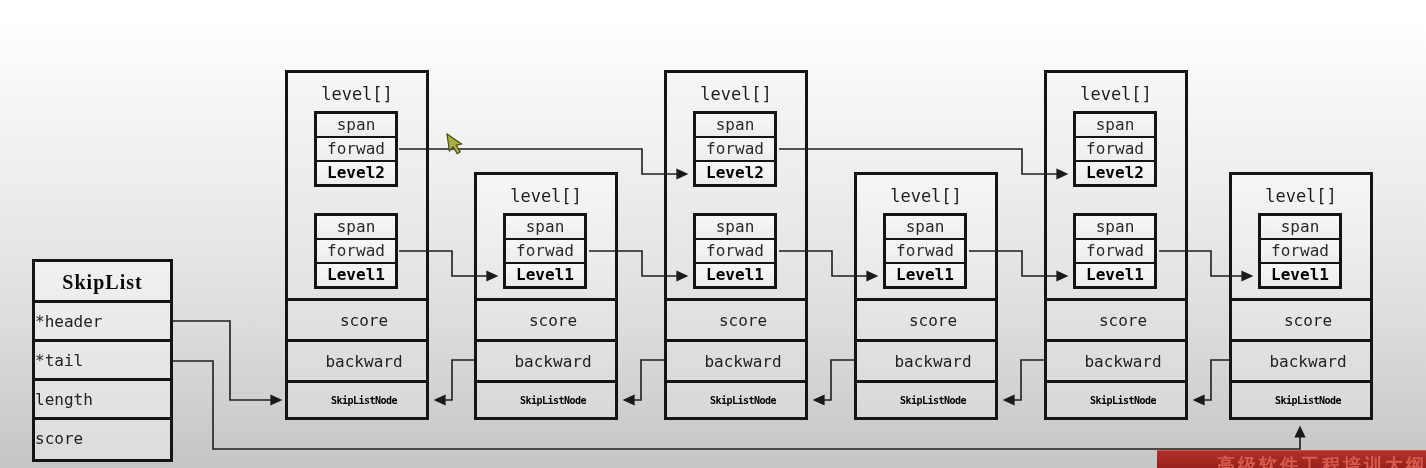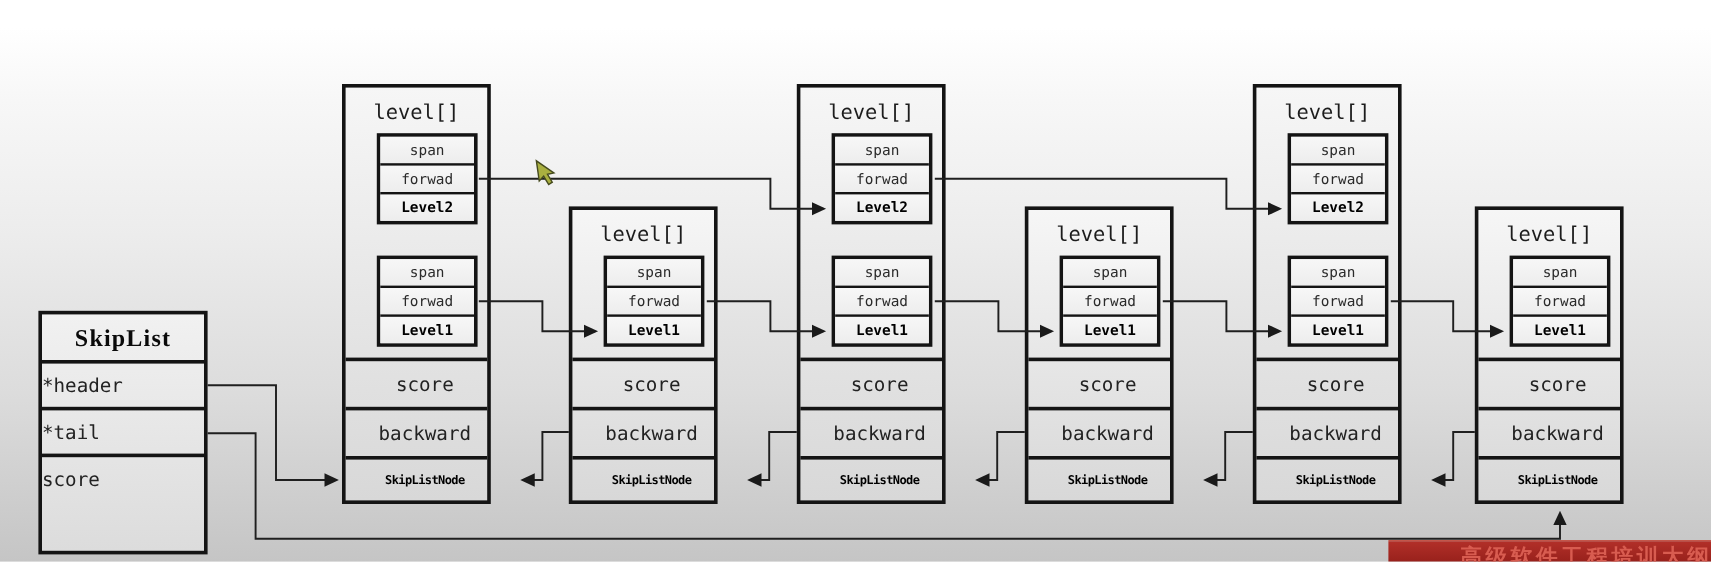--- a/index.html
+++ b/index.html
@@ -17,37 +17,37 @@
   .slbox .sl-title{
     height:38px;line-height:40px;text-align:center;font-weight:bold;
     font-size:20px;color:#0a0a0a;letter-spacing:1px;font-family:Liberation Serif, serif;
   }
   .slbox .sl-row{
     height:36px;line-height:38px;border-top:3px solid #141414;
     text-align:left;font-size:16px;color:#222;
   }
   
   .node{
-    position:absolute;width:124px;border:3px solid #141414;box-sizing:border-box;
+    position:absolute;width:144px;border:3px solid #141414;box-sizing:border-box;
     background:linear-gradient(180deg,#f6f6f6,#d8d8d8);
   }
   .node.tall{top:70px;height:350px;}
   .node.short{top:172px;height:248px;}
   .node-title{
     position:absolute;left:0;right:0;top:0;height:36px;line-height:42px;
     text-align:center;font-size:17px;color:#1c1c1c;
   }
   .levelbox{
     position:absolute;left:26px;width:84px;border:3px solid #141414;box-sizing:border-box;
     background:#f4f4f4;
   }
   .levelbox.pos-top{top:38px;}
   .levelbox.pos-mid{top:140px;}
   .lrow{
-    height:22px;line-height:22px;text-align:center;font-size:12px;color:#2a2a2a;
+    height:22px;line-height:22px;text-align:center;font-size:16px;color:#2a2a2a;
     background:linear-gradient(180deg,#f7f7f7,#ededed);
   }
   .lrow + .lrow{border-top:2px solid #141414;}
   .lrow.strong{font-weight:bold;color:#000;}
   .cell{
     position:absolute;left:0;right:0;border-top:3px solid #141414;
     text-align:center;font-size:16px;color:#222;box-sizing:border-box;padding-left:14px;
   }
   .tall .cell.c-score{top:225px;height:41px;line-height:40px;}
   .tall .cell.c-back {top:266px;height:41px;line-height:40px;}
@@ -79,20 +79,21 @@
 </style>
 </head>
 <body>
 
 <div id="canvas">
 
   <div class="slbox">
     <div class="sl-title">SkipList</div>
     <div class="sl-row">*header</div>
     <div class="sl-row">*tail</div>
+    <div class="sl-row">length</div>
     <div class="sl-row">score</div>
   </div>
 
   <div class="node tall n1">
     <div class="node-title">level[]</div>
     <div class="levelbox pos-top">
       <div class="lrow">span</div>
       <div class="lrow">forwad</div>
       <div class="lrow strong">Level2</div>
     </div>

